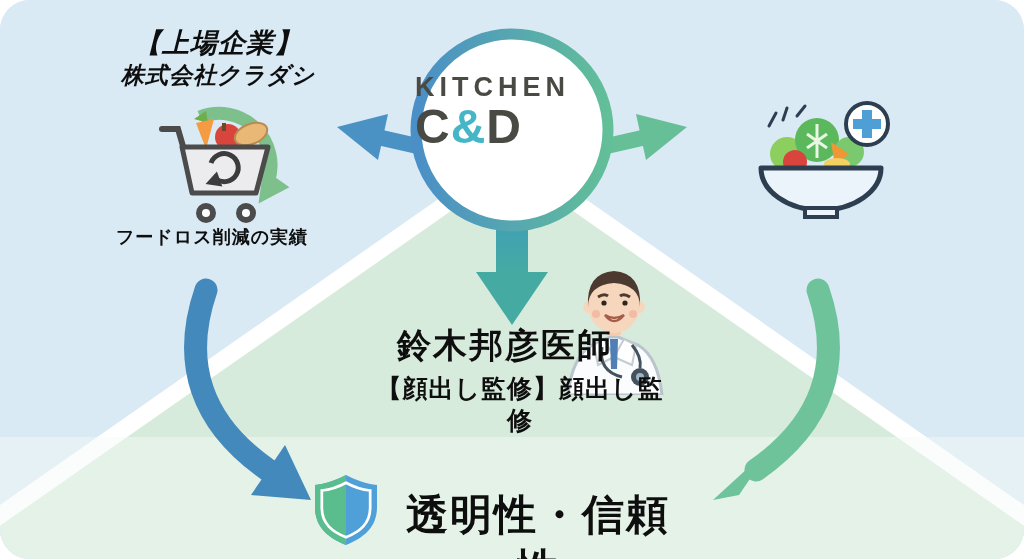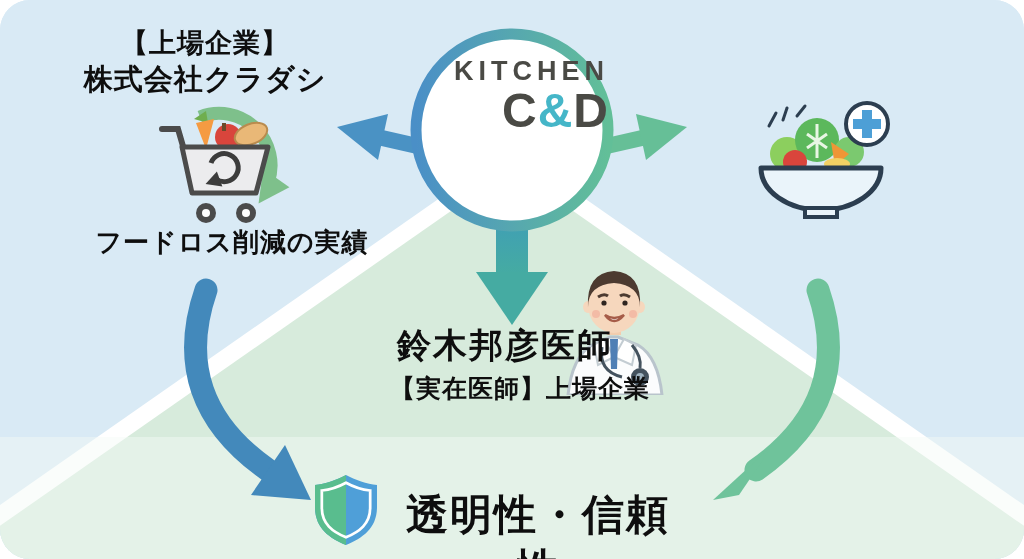--- a/index.html
+++ b/index.html
@@ -3,29 +3,29 @@
 <meta charset="utf-8">
 <style>
   html,body{margin:0;padding:0;background:#ffffff;font-family:"Liberation Sans","DejaVu Sans",sans-serif;}
   .canvas{
     position:relative;width:1024px;height:559px;margin:0 auto;
     background:#d9eaf5;border-radius:30px;overflow:hidden;
   }
   .bg{position:absolute;inset:0;width:100%;height:100%;}
   .abs{position:absolute;}
   .txt{color:#0e0e0e;font-weight:800;text-align:center;line-height:1.28;letter-spacing:1px;}
-  .title-left{left:45px;top:26px;width:320px;font-size:27px;}
-  .title-left .l2{font-size:29px;}
+  .title-left{left:58px;top:26px;width:320px;font-size:27px;font-style:italic;}
+  .title-left .l2{font-size:23px;}
   .title-right{left:653px;top:38px;width:340px;font-size:27px;}
-  .caption-left{left:72px;top:226px;width:320px;font-size:26px;}
+  .caption-left{left:52px;top:226px;width:320px;font-size:18px;}
   .caption-right{left:682px;top:226px;width:300px;font-size:26px;}
   .doctor-name{left:385px;top:324px;width:240px;font-size:34px;font-weight:900;letter-spacing:2px;}
   .doctor-caption{left:375px;top:372px;width:290px;font-size:25px;}
   .outcome-label{left:388px;top:488px;width:300px;font-size:42px;font-weight:900;letter-spacing:2px;}
-  .brand{left:415px;top:56px;width:194px;text-align:right;}
+  .brand{left:415px;top:72px;width:194px;text-align:left;}
   .brand .k{font-size:27px;font-weight:800;letter-spacing:5px;color:#4a4a45;}
   .brand .cd{font-size:48px;font-weight:900;color:#4a4a45;line-height:1.0;letter-spacing:1px;}
   .brand .amp{color:#45b6c8;}
   .icon-box{display:block;}
 </style>
 </head>
 <body>
 
 <div class="canvas">
 
@@ -183,21 +183,21 @@
         <circle cx="52" cy="42" r="2.6" fill="#2f2520"></circle>
         <circle cx="73" cy="42" r="2.6" fill="#2f2520"></circle>
         <circle cx="44" cy="53" r="4" fill="#f2b4a0" opacity="0.8"></circle>
         <circle cx="81" cy="53" r="4" fill="#f2b4a0" opacity="0.8"></circle>
         <path d="M53,54 Q62,66 72,54 Q62,60 53,54 Z" fill="#ffffff" stroke="#a65c48" stroke-width="2.5"></path>
       </g>
     </svg>
   </div>
 
   <div class="abs txt doctor-name">鈴木邦彦医師</div>
-  <div class="abs txt doctor-caption">【実在医師】上場企業</div>
+  <div class="abs txt doctor-caption">【顔出し監修】顔出し監修</div>
 
   <div class="abs icon-box" style="left:310px;top:473px;width:72px;height:74px;">
     <svg viewBox="0 0 72 74" width="72" height="74">
       <defs>
         <clipPath id="shieldLeft">
             <rect x="0" y="0" width="36" height="74"></rect>
           </clipPath>
       </defs>
       <path d="M36,2 C45,7 57,11 67,12 V34 C67,55 53,65 36,72 C19,65 5,55 5,34 V12 C15,11 27,7 36,2 Z" fill="#4f9fd8"></path>
       <path d="M36,2 C45,7 57,11 67,12 V34 C67,55 53,65 36,72 C19,65 5,55 5,34 V12 C15,11 27,7 36,2 Z" fill="#59bd8e" clip-path="url(#shieldLeft)"></path>

